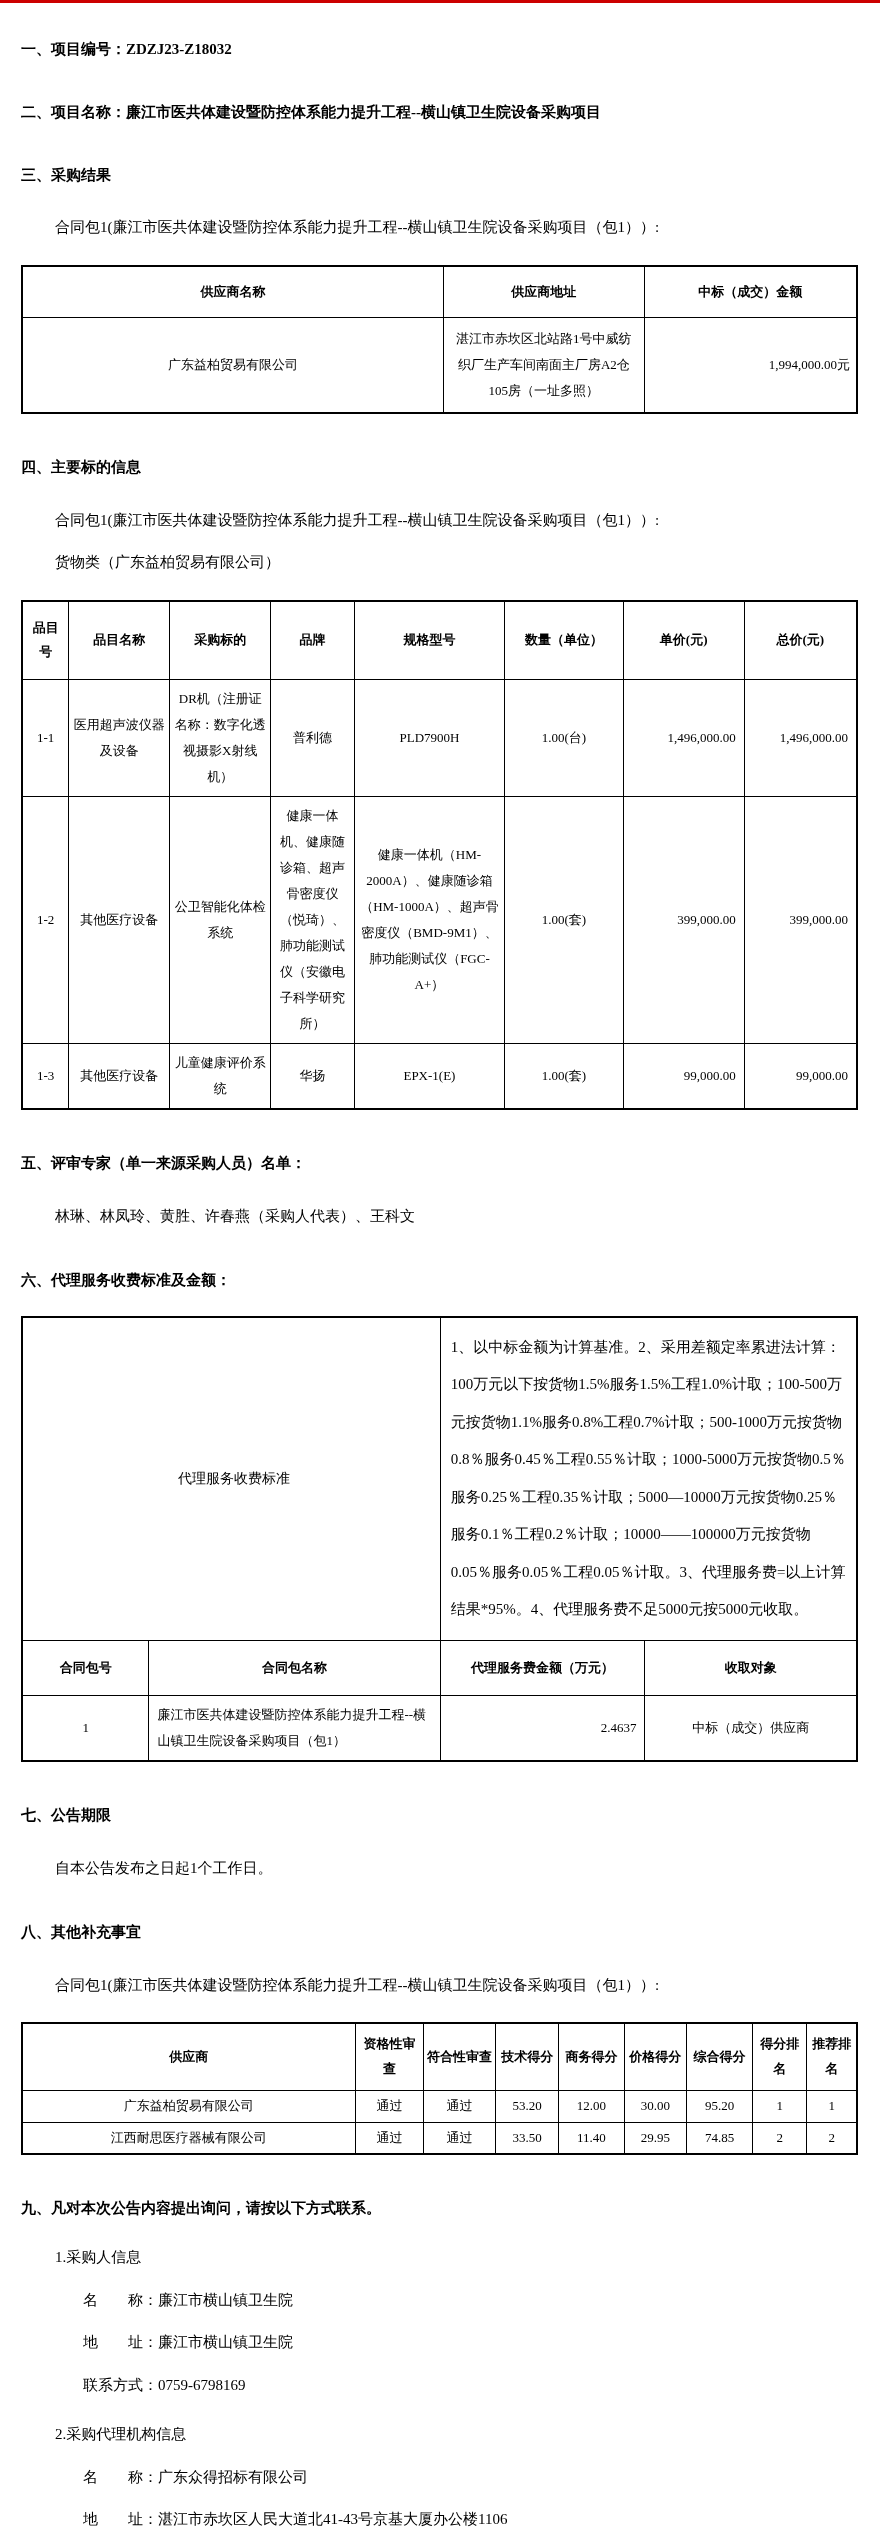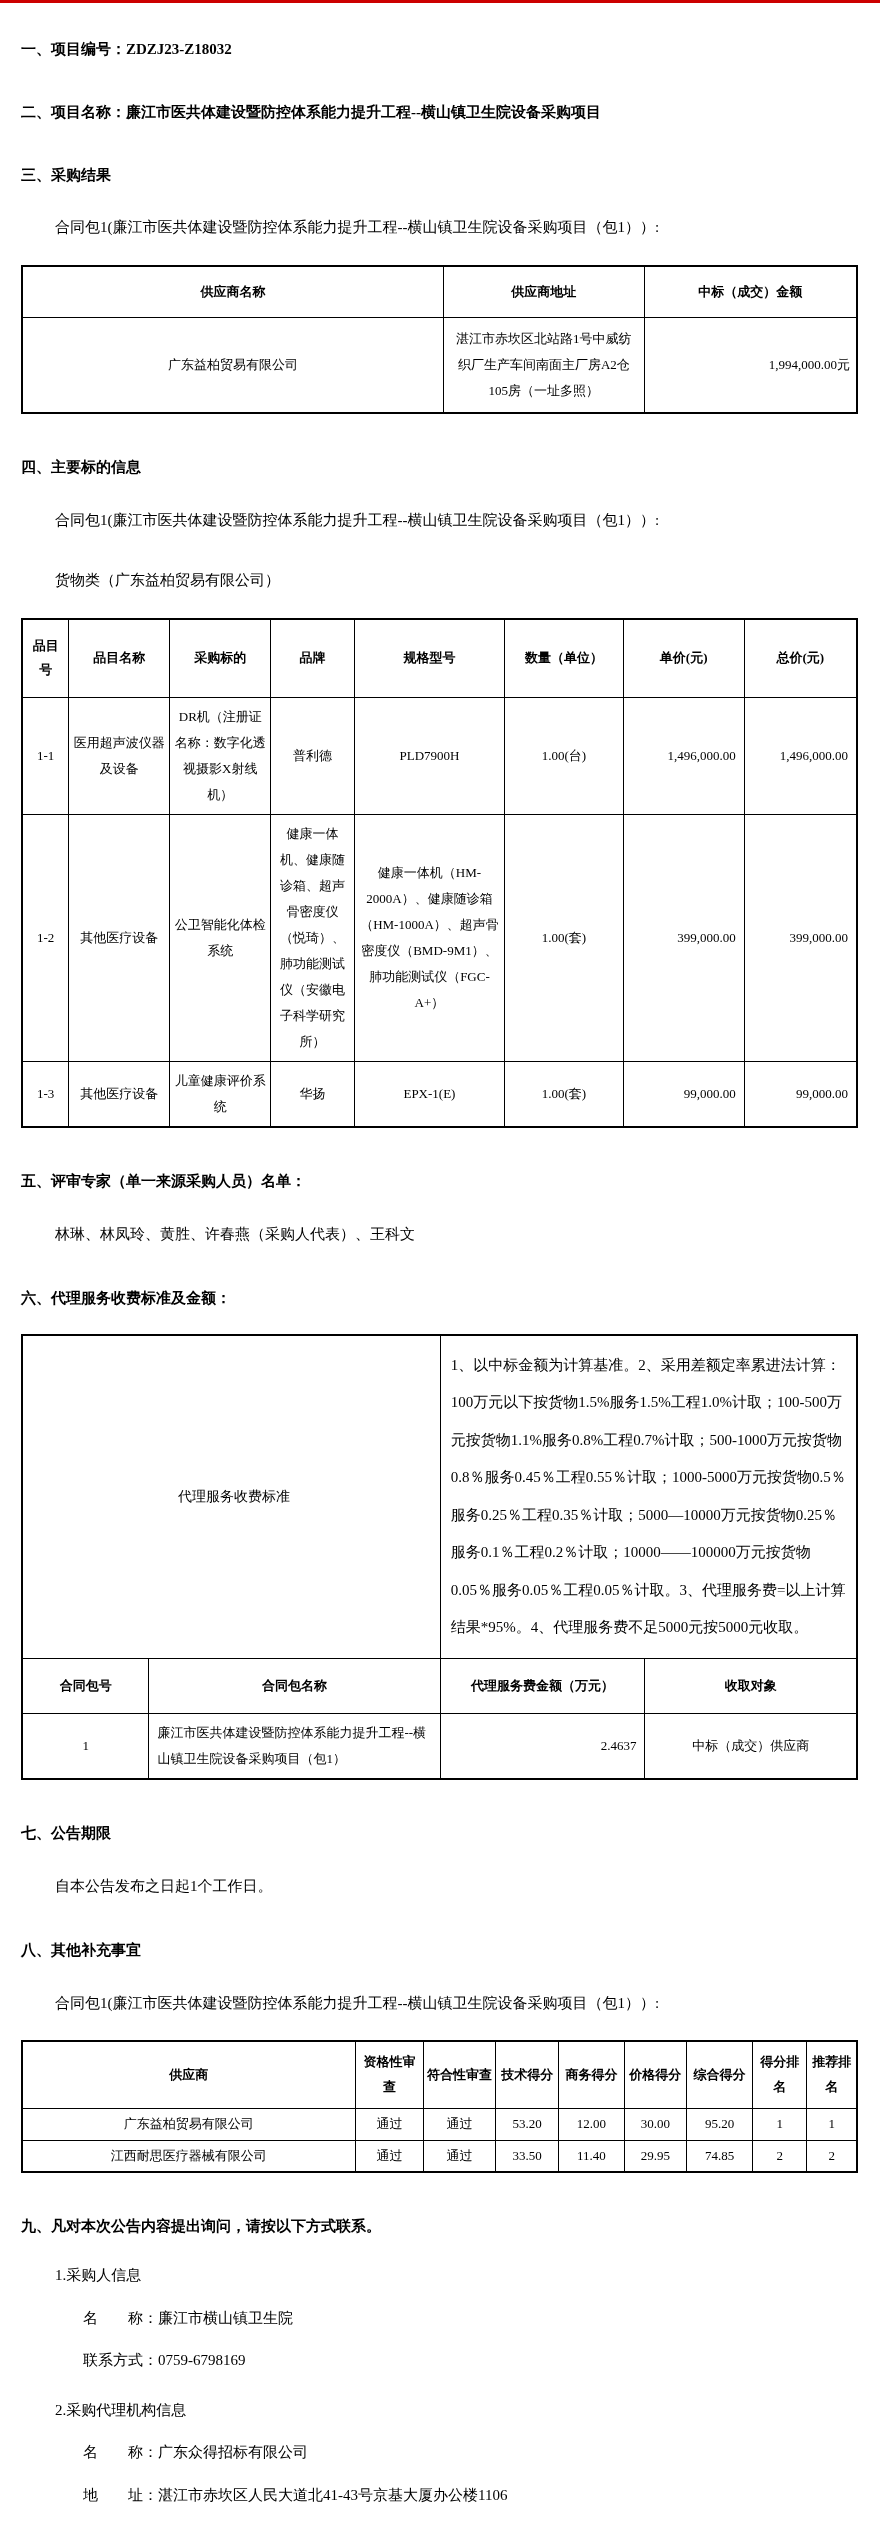--- a/index.html
+++ b/index.html
@@ -7,21 +7,21 @@
     width:880px; min-height:2547px;
     font-family:"Liberation Serif","DejaVu Serif",serif;
     color:#000;
   }
   .top-line { height:3px; width:100%; }
   .content { padding:0 22px 60px 21px; }
 
   .heading { font-size:15px; font-weight:bold; line-height:1.25; margin:44px 0 0 0; }
   .heading.first { margin-top:37px; }
   .para { font-size:15px; line-height:1.5; margin:32px 0 0 34px; }
-  .para.tight { margin-top:38px; }
+  .para.tight { margin-top:20px; }
 
   table { width:100%; border-collapse:collapse; table-layout:fixed; margin-top:26px;
           border:2px solid #000; }
   th,td { border:1px solid #000; font-size:13px; padding:6px 4px; text-align:center;
           vertical-align:middle; line-height:2; word-break:break-word; }
   th { font-weight:bold; }
 
   .result-table th { padding:12px 12px; }
   .result-table td { padding:8px 6px;margin-top:6px; }
   .items-table th { padding:14px 6px; line-height:1.9; }
@@ -215,19 +215,20 @@
       <td>2</td>
       <td>2</td>
     </tr>
   </tbody>
     </table>
 
   <div class="heading">九、凡对本次公告内容提出询问，请按以下方式联系。</div>
 
   <div class="contact-l1">1.采购人信息</div>
   <div class="contact-l2">名　　称：廉江市横山镇卫生院</div>
+  <div class="contact-l2">地　　址：廉江市横山镇卫生院</div>
   <div class="contact-l2">联系方式：0759-6798169</div>
 
   <div class="contact-l1">2.采购代理机构信息</div>
   <div class="contact-l2">名　　称：广东众得招标有限公司</div>
   <div class="contact-l2">地　　址：湛江市赤坎区人民大道北41-43号京基大厦办公楼1106</div>
 
 </div>
 
 </body></html>

